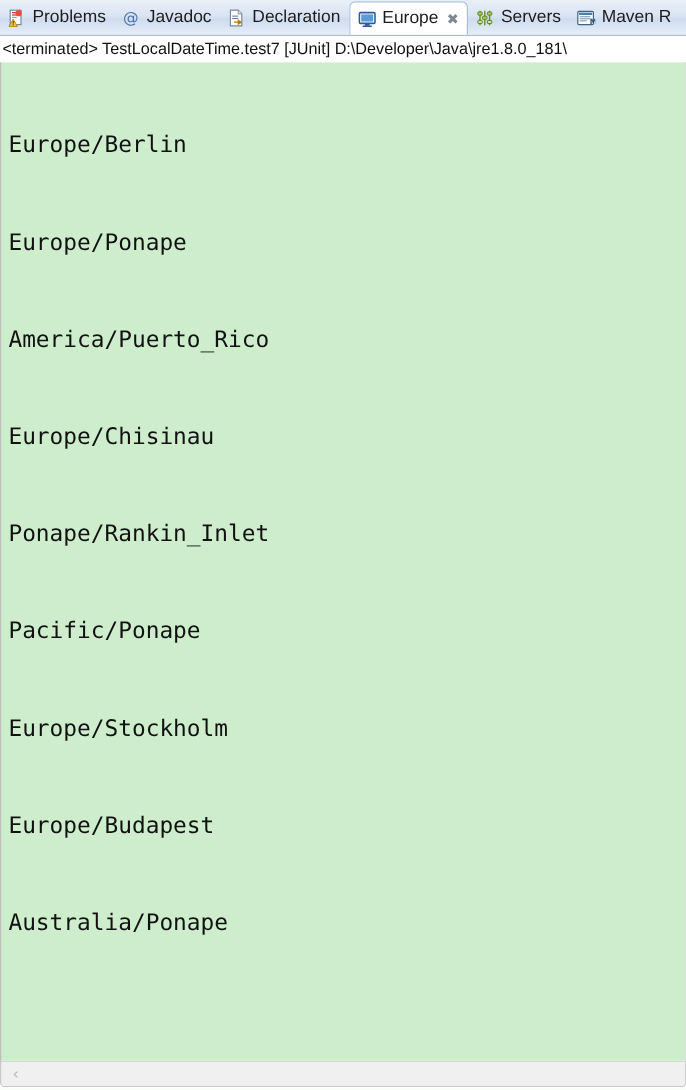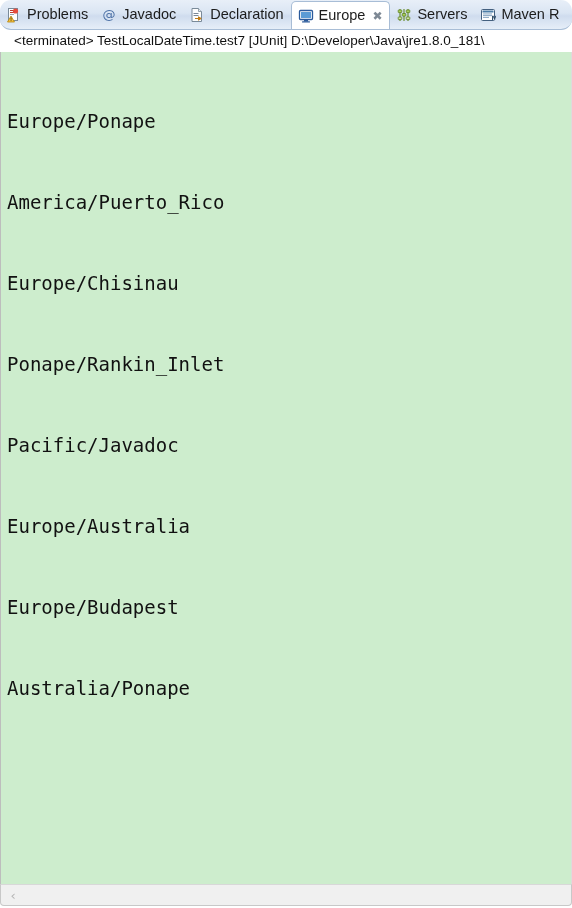--- a/index.html
+++ b/index.html
@@ -18,21 +18,20 @@
   
   #tabbar {
     position: relative;
     height: 30px;
     background: linear-gradient(to bottom, #e8eff8 0%, #dae5f3 45%, #cfdcee 55%, #e6eef8 100%);
     border-bottom: 1px solid #a8bdd6;
     display: flex;
     align-items: stretch;
     overflow: hidden;
     box-sizing: border-box;
-    border-radius: 11px;
   }
   .tab {
     display: flex;
     align-items: center;
     gap: 5px;
     padding: 0 7px 0 6px;
     font-size: 14.5px;
     color: #1c1c1c;
     white-space: nowrap;
     position: relative;
@@ -65,21 +64,21 @@
   
   #console-wrap {
     position: relative;
     height: 878px;
     box-sizing: border-box;
     background: #ffffff;
   }
   #status-line {
     font-size: 13.5px;
     color: #111111;
-    padding: 2px 0 2px 14px;
+    padding: 2px 0 2px 2px;
     white-space: nowrap;
     overflow: hidden;
     height: 22px;
     box-sizing: border-box;
     line-height: 18px;
     background: #ffffff;
   }
   #console-body {
     position: relative;
     background: #cdedcd;
@@ -212,26 +211,27 @@
   </div>
 
 </div>
 
 <div id="console-wrap">
 
   <div id="status-line">&lt;terminated&gt; TestLocalDateTime.test7 [JUnit] D:\Developer\Java\jre1.8.0_181\</div>
 
   <div id="console-body">
     <div id="console-lines">
+      <div class="cline">Europe/Berlin</div>
       <div class="cline">Europe/Ponape</div>
       <div class="cline">America/Puerto_Rico</div>
       <div class="cline">Europe/Chisinau</div>
       <div class="cline">Ponape/Rankin_Inlet</div>
-      <div class="cline">Pacific/Javadoc</div>
-      <div class="cline">Europe/Australia</div>
+      <div class="cline">Pacific/Ponape</div>
+      <div class="cline">Europe/Stockholm</div>
       <div class="cline">Europe/Budapest</div>
       <div class="cline">Australia/Ponape</div>
       
       
       
       
       
       
       
       

